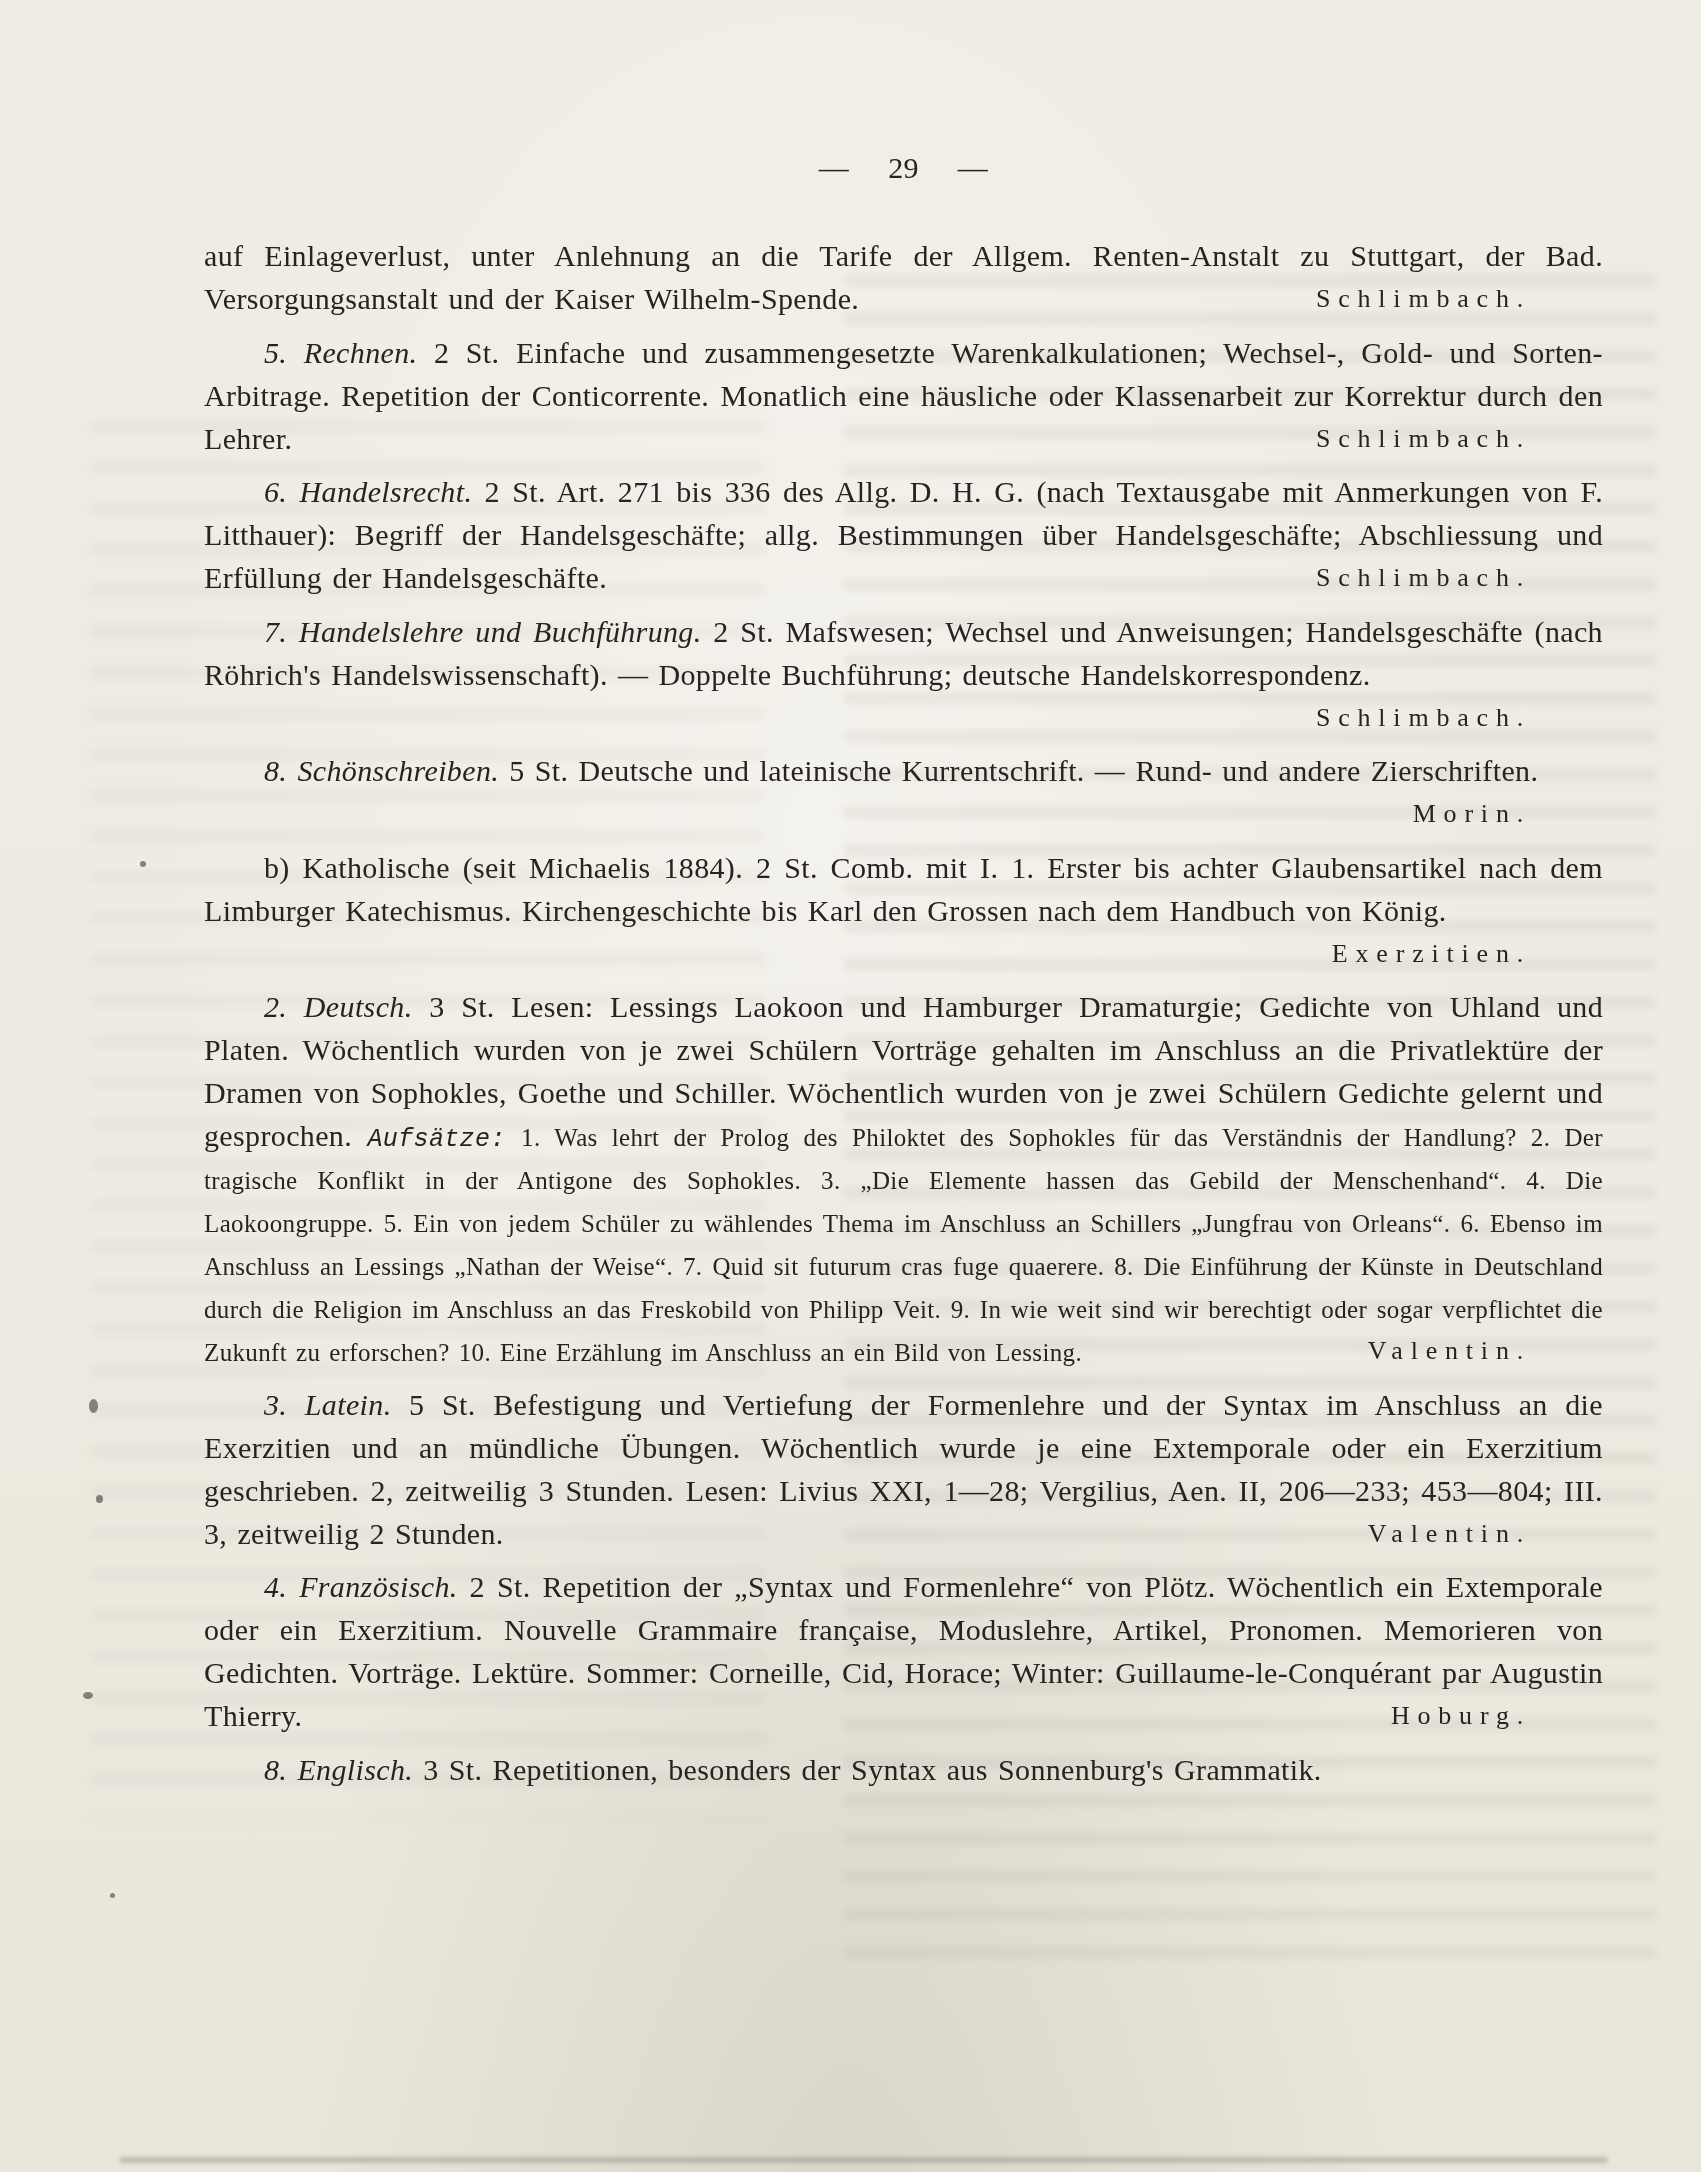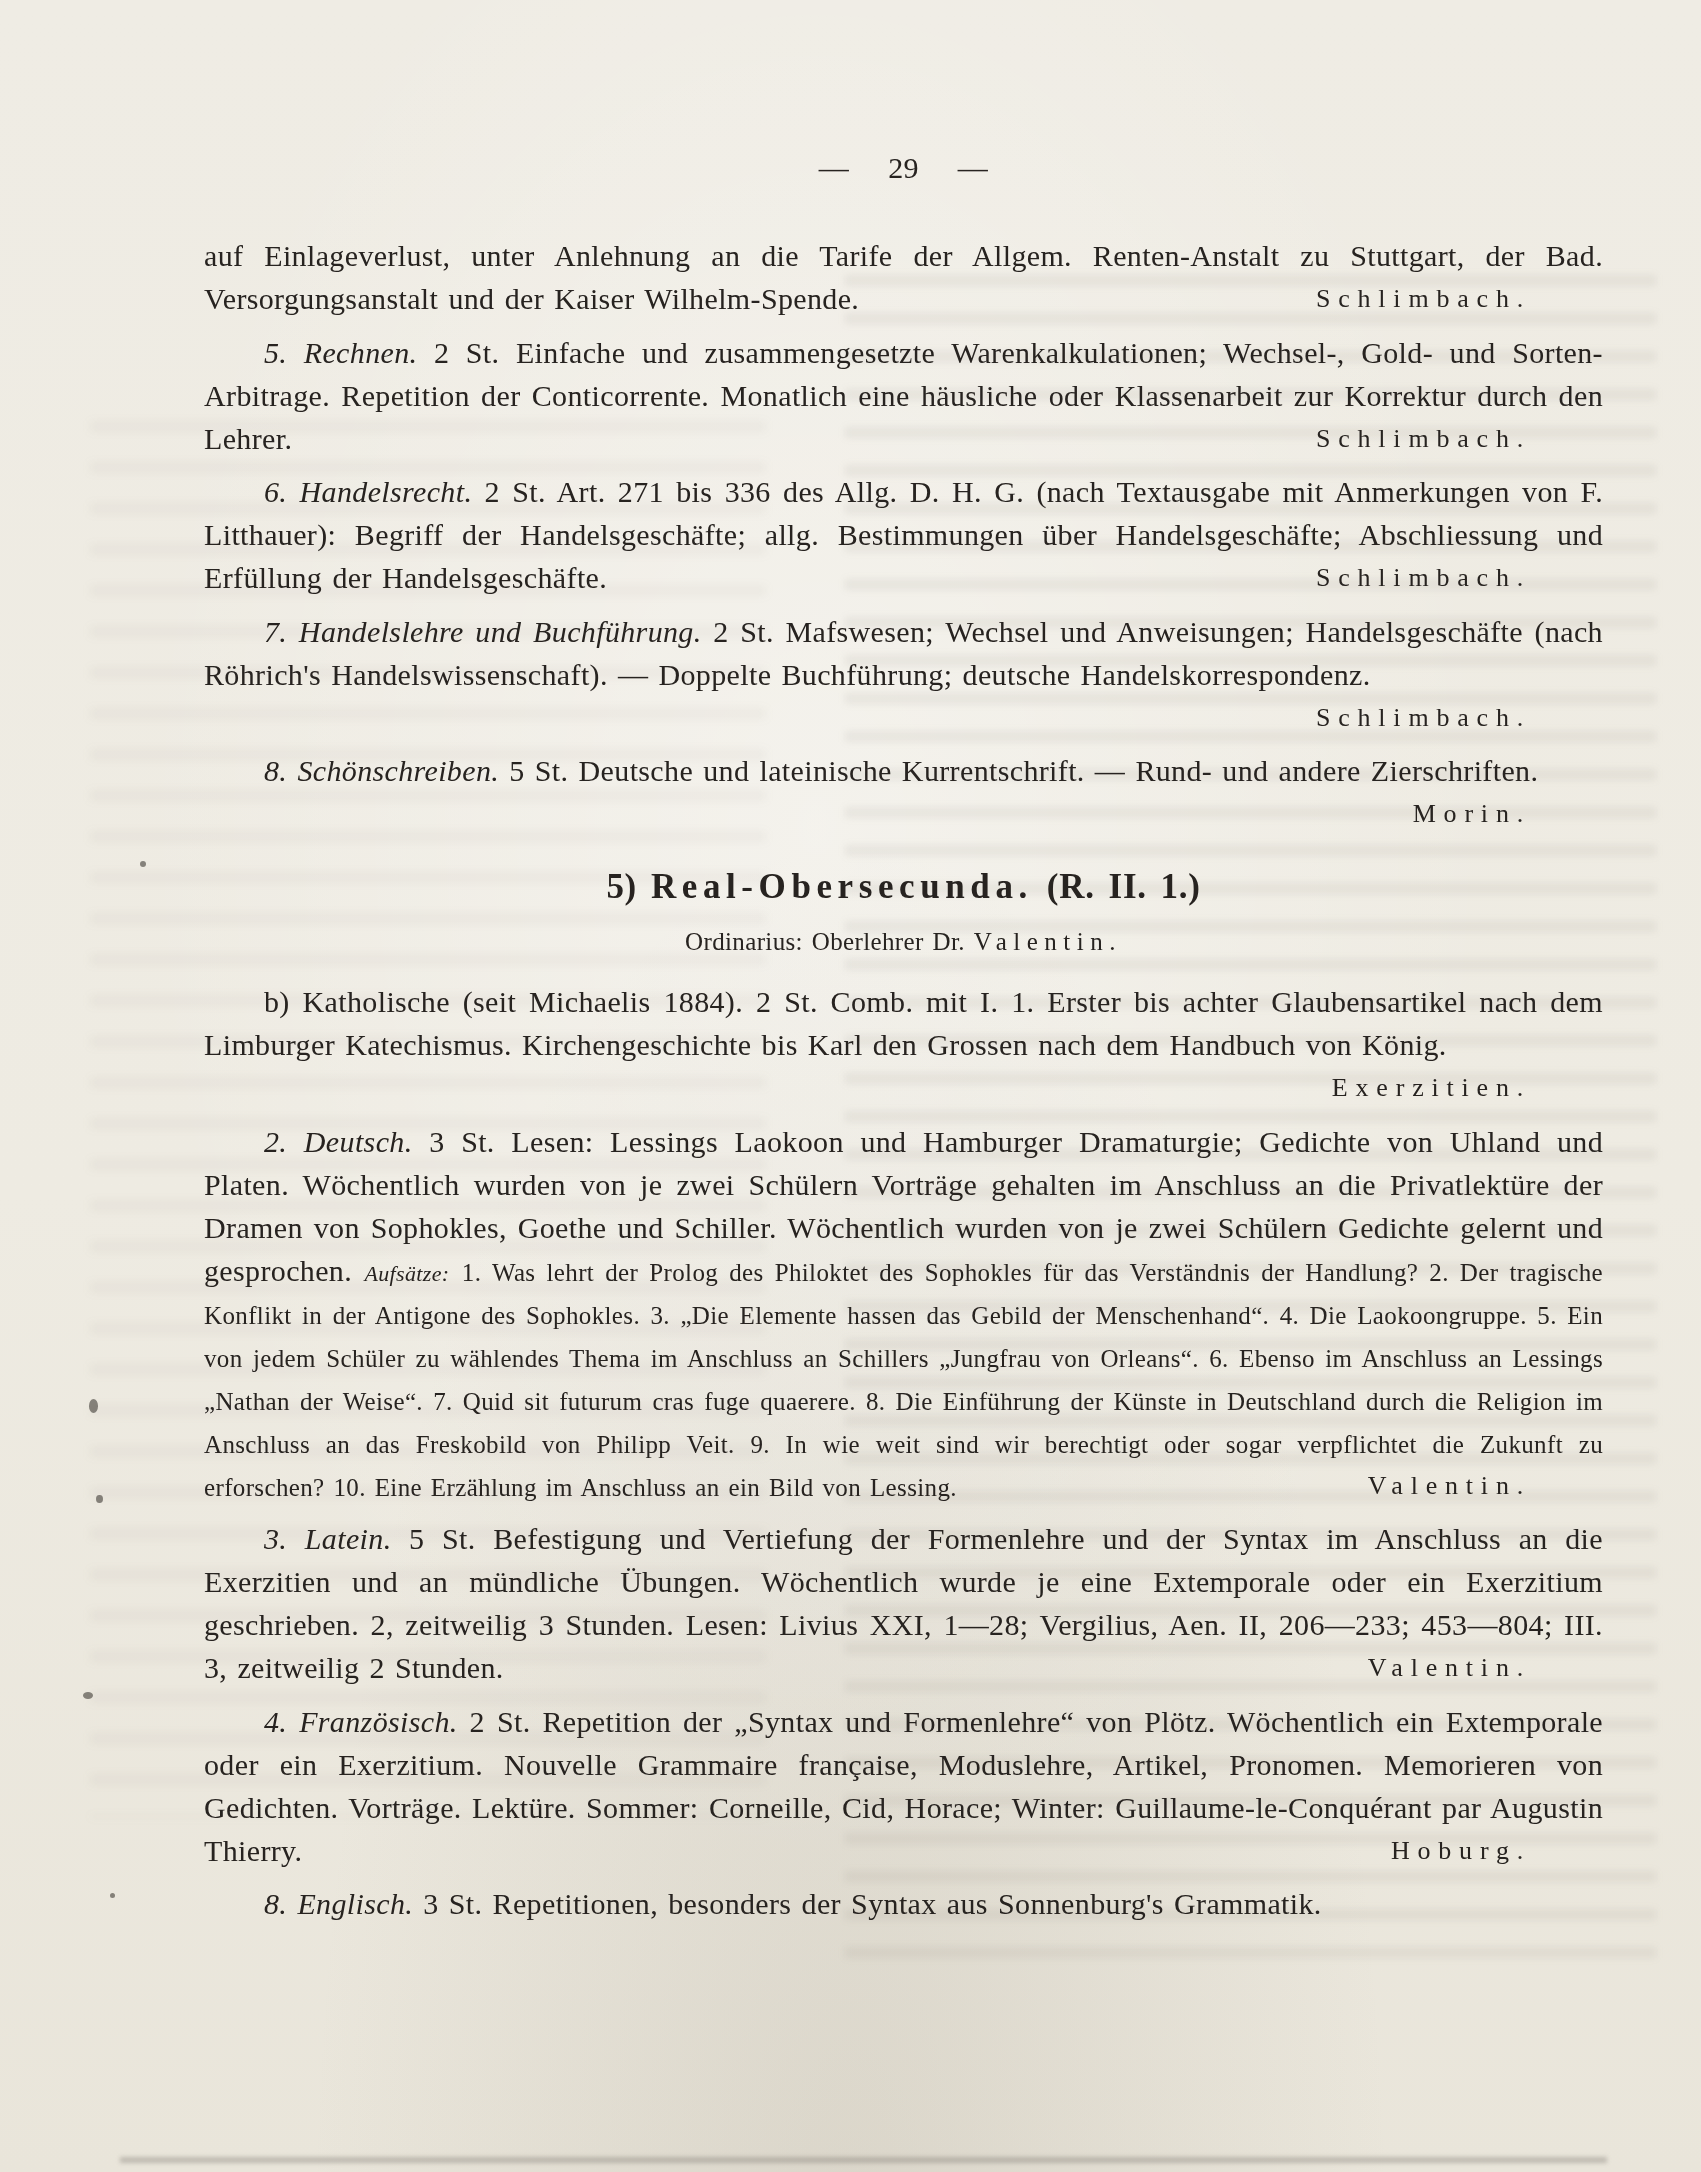--- a/index.html
+++ b/index.html
@@ -53,21 +53,21 @@
     gap: 39px;
     font-size: 30px;
     text-align: center;
     margin-bottom: 45px;
     word-spacing: 0;
   }
   .para { margin: 0 0 10.5px 0; text-indent: 60px; }
   .para.no-indent { text-indent: 0; }
   .para::after { content: ""; display: block; clear: both; }
   .sec-title { font-style: italic; }
-  .note-label { font-style: italic; font-size: 22px; line-height: 35px; }
+  .note-label { font-style: italic; font-size: 25px; line-height: 35px; font-family: Liberation Mono, monospace; }
   .note-text { font-size: 25px; line-height: 35px; }
   .teacher {
     float: right;
     font-size: 26px;
     letter-spacing: 0.30em;
     margin-right: 72px;
     line-height: 43px;
     text-indent: 0;
   }
   .heading-block { margin: 30px 0 19.5px 0; text-indent: 0; }
@@ -130,31 +130,20 @@
       <span>2 St. Mafswesen; Wechsel und Anweisungen; Handelsgeschäfte (nach Röhrich's Handelswissenschaft). — Doppelte Buchführung; deutsche Handelskorrespondenz.</span>
       <span class="teacher">Schlimbach.</span>
     </p>
 
     <p class="para">
       <span class="sec-title">8. Schönschreiben.</span>
       <span>5 St. Deutsche und lateinische Kurrentschrift. — Rund- und andere Zierschriften.</span>
       <span class="teacher">Morin.</span>
     </p>
 
-    <div class="heading-block">
-      <div class="class-heading">
-        <span>5)</span>
-        <span class="sperr">Real-Obersecunda.</span>
-        <span>(R. II. 1.)</span>
-      </div>
-      <div class="ordinarius">
-        <span>Ordinarius: Oberlehrer Dr.</span>
-        <span class="sperr-name">Valentin.</span>
-      </div>
-    </div>
 
 
     <p class="para">
       <span>b) Katholische (seit Michaelis 1884). 2 St. Comb. mit I. 1. Erster bis achter Glaubensartikel nach dem Limburger Katechismus. Kirchengeschichte bis Karl den Grossen nach dem Handbuch von König.</span>
       <span class="teacher">Exerzitien.</span>
     </p>
 
     <p class="para">
       <span class="sec-title">2. Deutsch.</span>
       <span>3 St. Lesen: Lessings Laokoon und Hamburger Dramaturgie; Gedichte von Uhland und Platen. Wöchentlich wurden von je zwei Schülern Vorträge gehalten im Anschluss an die Privatlektüre der Dramen von Sophokles, Goethe und Schiller. Wöchentlich wurden von je zwei Schülern Gedichte gelernt und gesprochen.</span>

